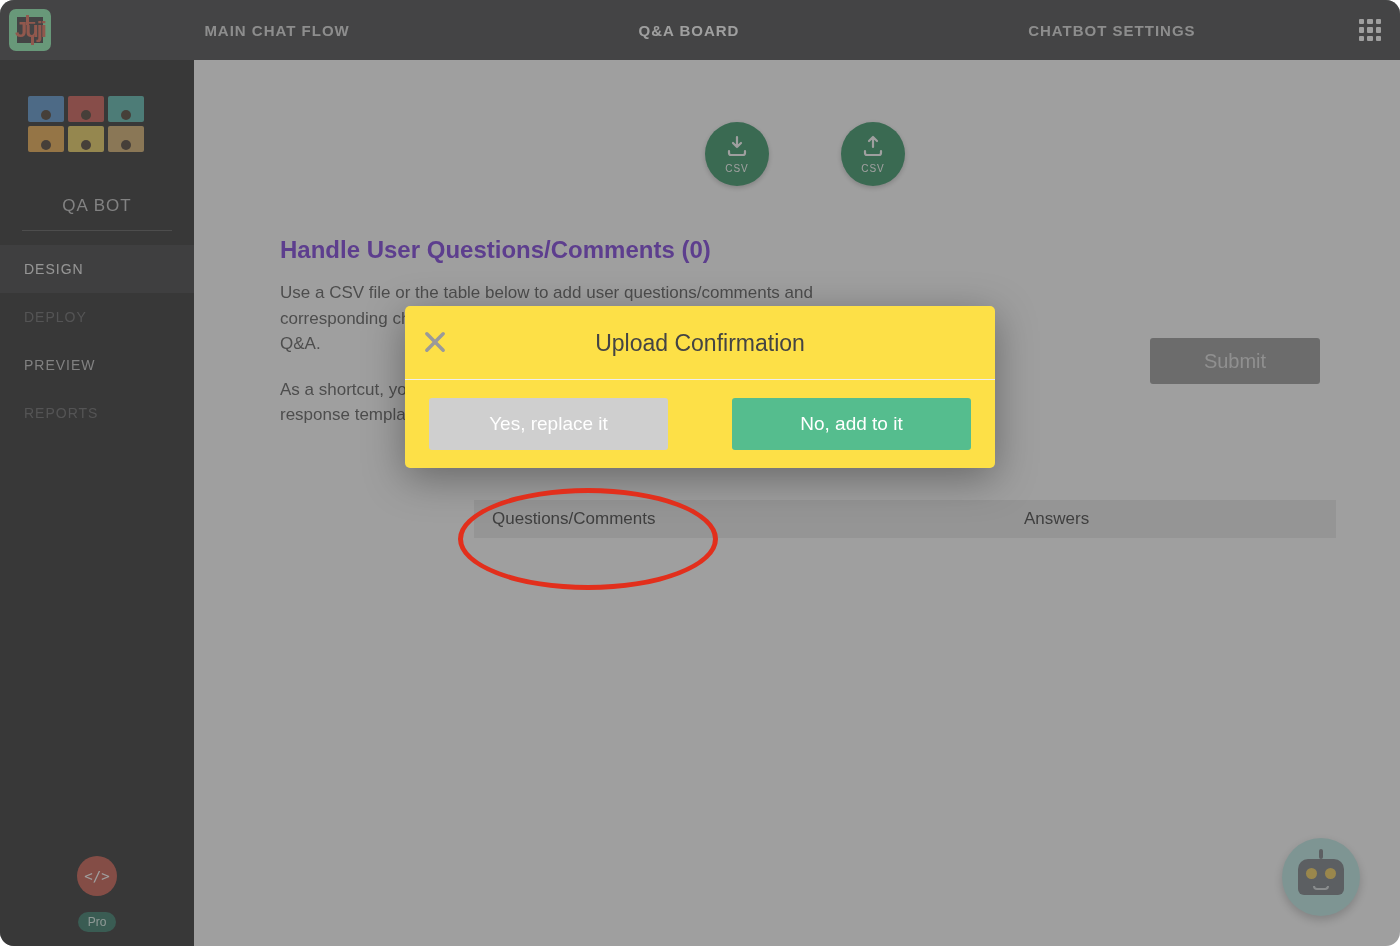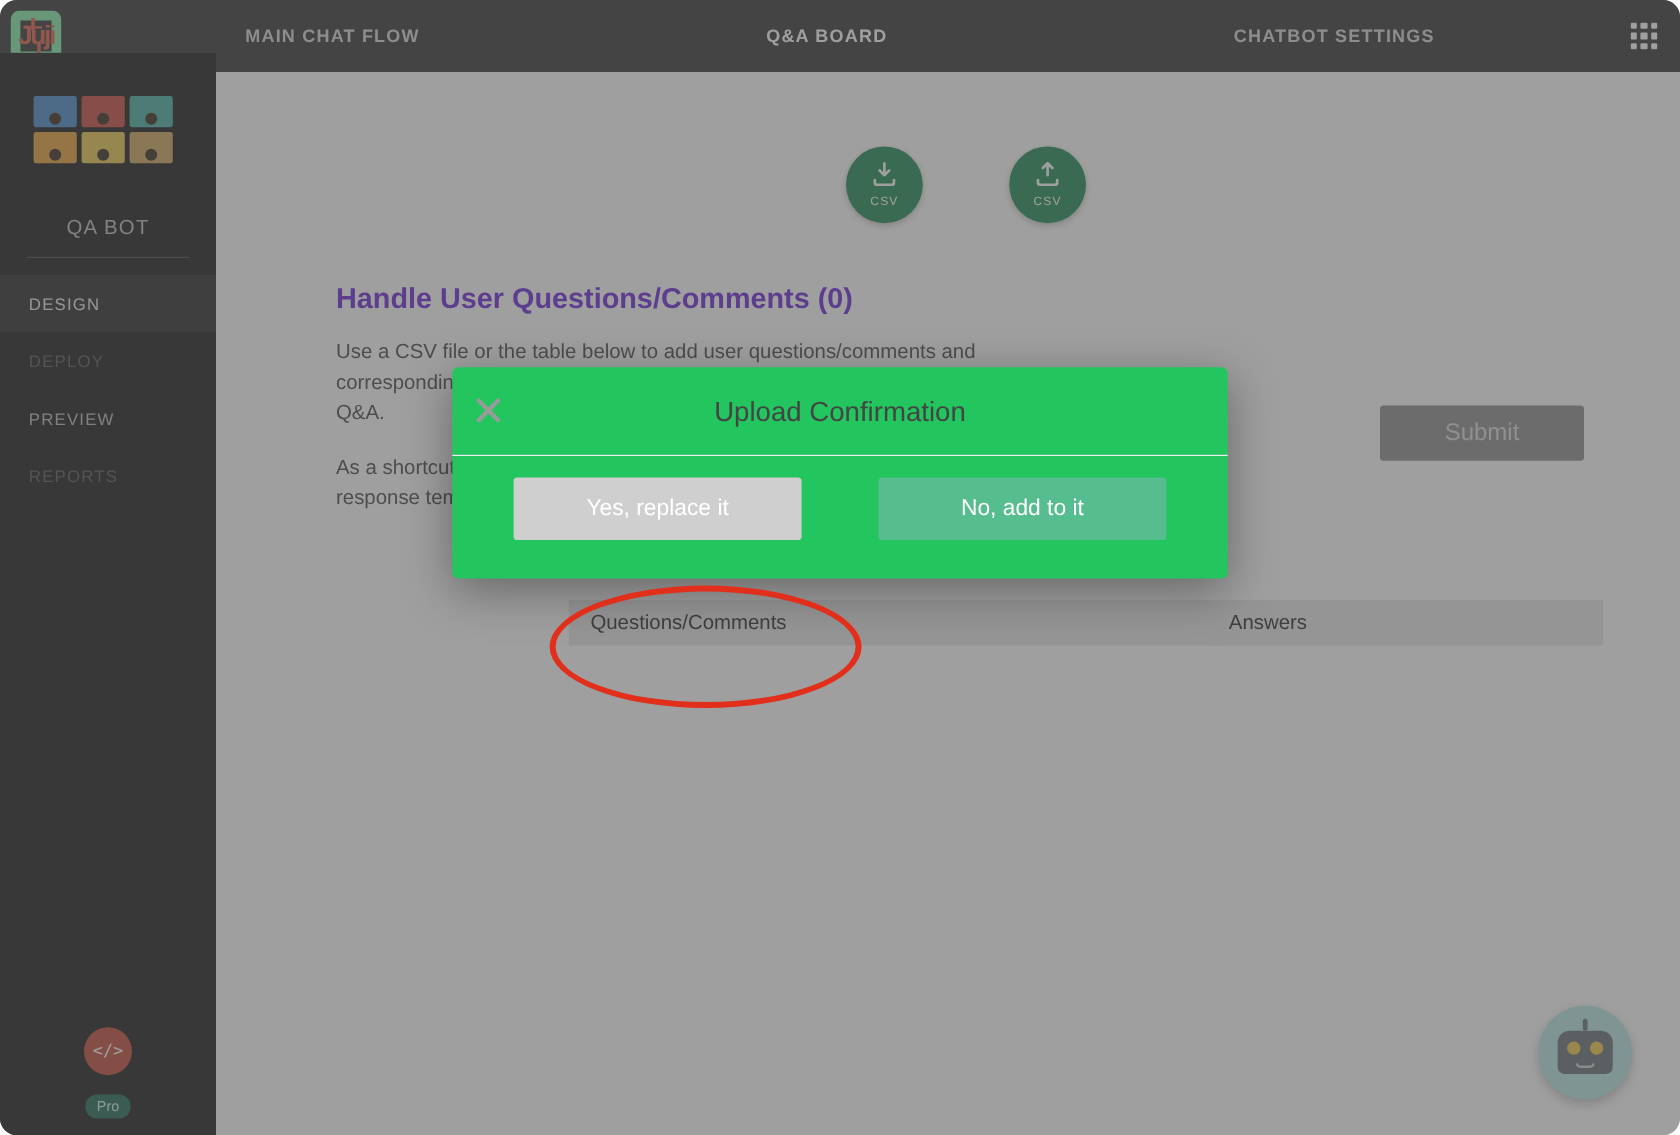--- a/index.html
+++ b/index.html
@@ -12,21 +12,21 @@
   .logo-box::before{content:""; position:absolute; width:3px; height:10px; background:#e0624a; top:-2px; left:9px;}
   .logo-box::after{content:""; position:absolute; width:3px; height:10px; background:#e0624a; bottom:-2px; right:9px;}
   .nav-tabs { flex:1; display:flex; align-items:center; justify-content:space-around; height:100%; }
   .nav-tab { color:#d8d8d8; font-size:15px; letter-spacing:1px; font-weight:600; cursor:pointer; height:100%; display:flex; align-items:center; padding:0 10px; position:relative;}
   .nav-tab.active { color:#fff; }
   .nav-tab.active::after { content:""; position:absolute; bottom:-12px; left:50%; transform:translateX(-50%); width:0;height:0; border-left:12px solid transparent; border-right:12px solid transparent; border-top:12px solid #363738; }
   .apps-icon { width:60px; height:60px; display:flex; align-items:center; justify-content:center; cursor:pointer; }
   .apps-grid { width:22px; height:22px; display:grid; grid-template-columns:repeat(3,1fr); grid-template-rows:repeat(3,1fr); gap:3px;}
   .apps-grid span { background:#fff; border-radius:1px;}
   
-  .sidebar { position:absolute; top:44px; left:0; bottom:0; width:180px; background:#1b1b1c; color:#dcdcdc; }
+  .sidebar { position:absolute; top:60px; left:0; bottom:0; width:194px; background:#1b1b1c; color:#dcdcdc; }
   .avatars { padding:36px 28px 40px; }
   .av-row { display:flex; gap:4px; margin-bottom:4px;}
   .av { width:36px; height:26px; border-radius:2px; display:flex; align-items:flex-end; justify-content:center; overflow:hidden;}
   .av.blue { background:#4b89c8;} .av.red { background:#c94a40;} .av.teal{background:#49b1a6;}
   .av.orange{background:#e8a23a;} .av.yel{background:#e9c94f;} .av.tan{background:#d0a65e;}
   .av-head{width:10px;height:10px;border-radius:50%;background:#3a2a1e;margin-bottom:2px;}
   .bot-title { text-align:center; color:#bfbfbf; font-size:17px; letter-spacing:1px; padding:0 0 14px;}
   .bot-uline { height:1px; background:#4a4a4a; margin:0 22px 14px;}
   .side-item { padding:16px 24px; font-size:14px; letter-spacing:1px; color:#bcbcbc; cursor:pointer;}
   .side-item.active { background:#2c2c2d; color:#e9e9e9;}
@@ -51,27 +51,27 @@
   
   .chat-avatar { position:absolute; bottom:30px; right:40px; width:78px; height:78px; border-radius:50%; background:#b7e8e4; display:flex; align-items:center; justify-content:center; box-shadow:0 4px 10px rgba(0,0,0,.25); cursor:pointer;}
   .robot-face { width:46px; height:36px; background:#6a7278; border-radius:10px 10px 6px 6px; position:relative; }
   .robot-face::before{content:""; position:absolute; top:-10px; left:50%; transform:translateX(-50%); width:4px; height:10px; background:#6a7278; border-radius:2px;}
   .robot-eyes { position:absolute; top:9px; left:0; right:0; display:flex; justify-content:center; gap:8px;}
   .eye{width:11px;height:11px;border-radius:50%;background:#f3c948;}
   .robot-mouth{position:absolute; bottom:5px; left:50%; transform:translateX(-50%); width:16px; height:4px; border:2px solid #cfd4d7; border-top:none; border-radius:0 0 8px 8px;}
   
   .dim-overlay { position:absolute; inset:0; background:rgba(80,80,80,0.55); }
   
-  .modal { position:absolute; top:306px; left:50%; transform:translateX(-50%); width:646px; background:#22c55e; border-radius:5px; box-shadow:0 10px 40px rgba(0,0,0,.35); }
+  .modal { position:absolute; top:306px; left:50%; transform:translateX(-50%); width:590px; background:#fde047; border-radius:5px; box-shadow:0 10px 40px rgba(0,0,0,.35); }
   .modal-head { position:relative; text-align:center; padding:24px 20px 22px; border-bottom:1px solid #eee;}
   .modal-title { font-size:23px; color:#444; font-weight:400;}
   .modal-close { position:absolute; left:16px; top:22px; width:28px; height:28px; cursor:pointer; color:#9a9a9a;}
   .modal-close svg { width:100%; height:100%; stroke:#9a9a9a; stroke-width:3; stroke-linecap:round;}
   .modal-body { text-align:center; padding:32px 20px 34px; color:#555; font-size:18px; border-bottom:1px solid #eee;}
-  .modal-foot { display:flex; gap:64px; justify-content:center; padding:18px 24px 32px;}
+  .modal-foot { display:flex; gap:64px; justify-content:center; padding:18px 24px 18px;}
   .mbtn { width:240px; height:52px; border:none; border-radius:3px; font-size:19px; cursor:pointer; }
   .mbtn.replace { background:#cfcfcf; color:#fff;}
   .mbtn.add { background:#55bd8e; color:#fff;}
   
   .annot { position:absolute; top:488px; left:458px; width:260px; height:102px; border:5px solid #e22f1c; border-radius:50%; pointer-events:none;}
 </style>
 </head>
 <body>
 
 <div class="wrap">

